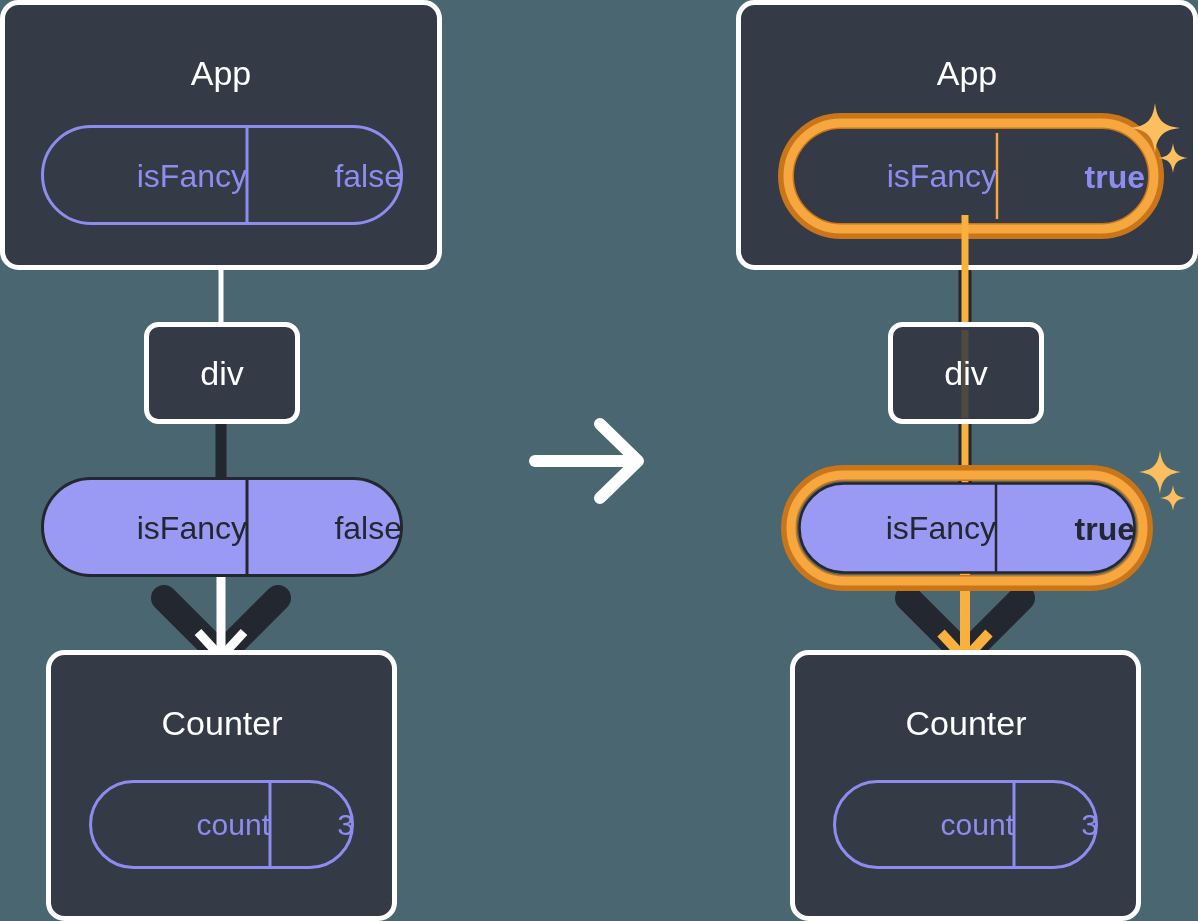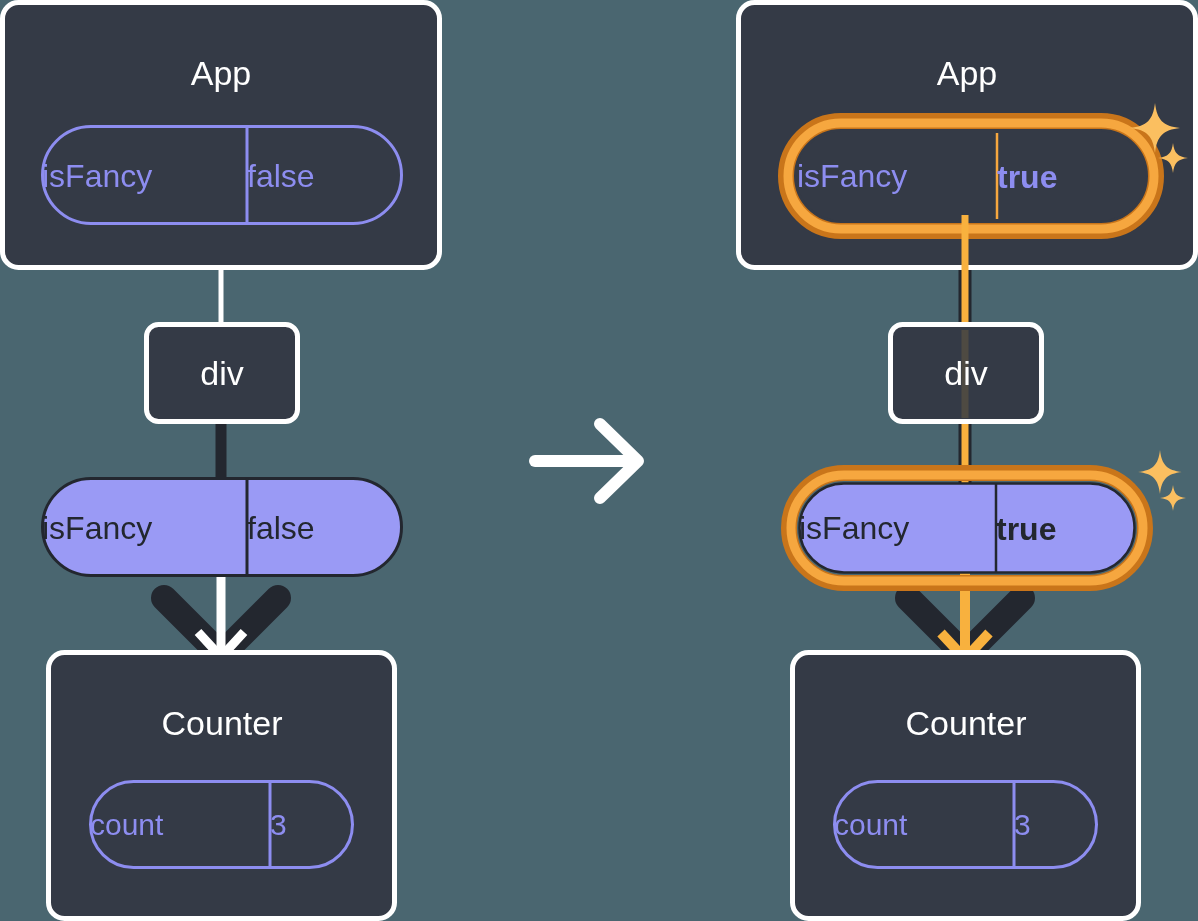--- a/index.html
+++ b/index.html
@@ -36,21 +36,21 @@
   }
   .box-title {
     color: #ffffff;
     font-size: 34px;
     font-weight: 400;
     text-align: center;
   }
   .pill-text {
     font-size: 32px;
     font-weight: 400;
-    text-align: left;
+    text-align: right;
   }
   .pill-text.outline { color: #8d8df0; }
   .pill-text.filled  { color: #23272f; }
   .pill-text.bold    { font-weight: 700; }
 </style>
 </head>
 <body>
 
 <div class="stage">
 

